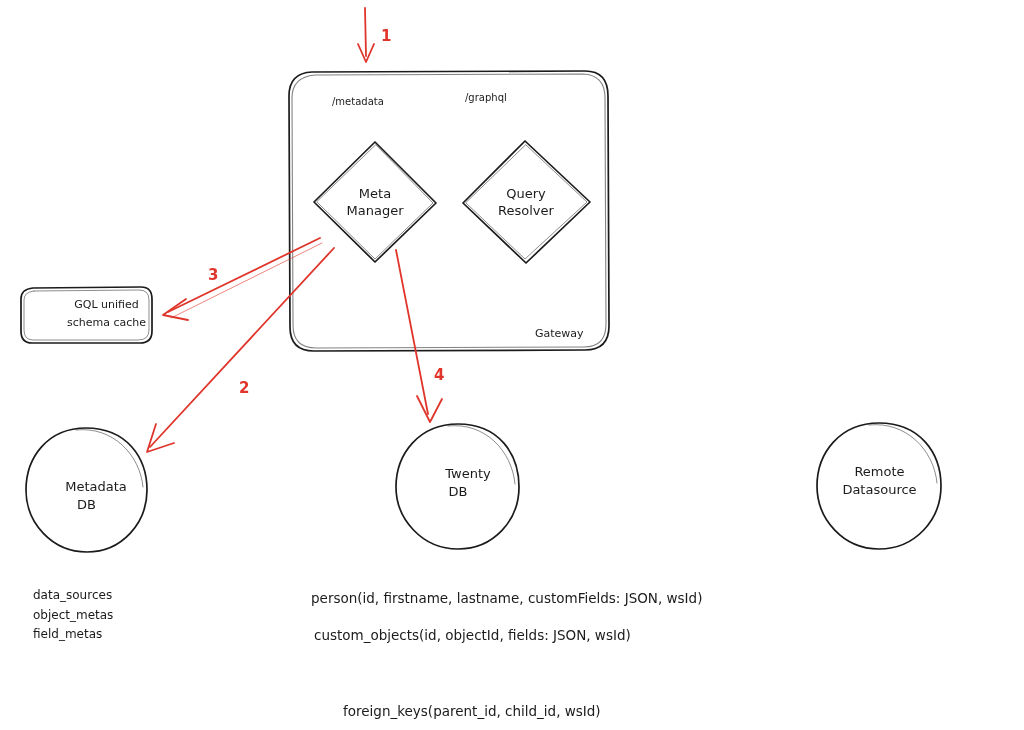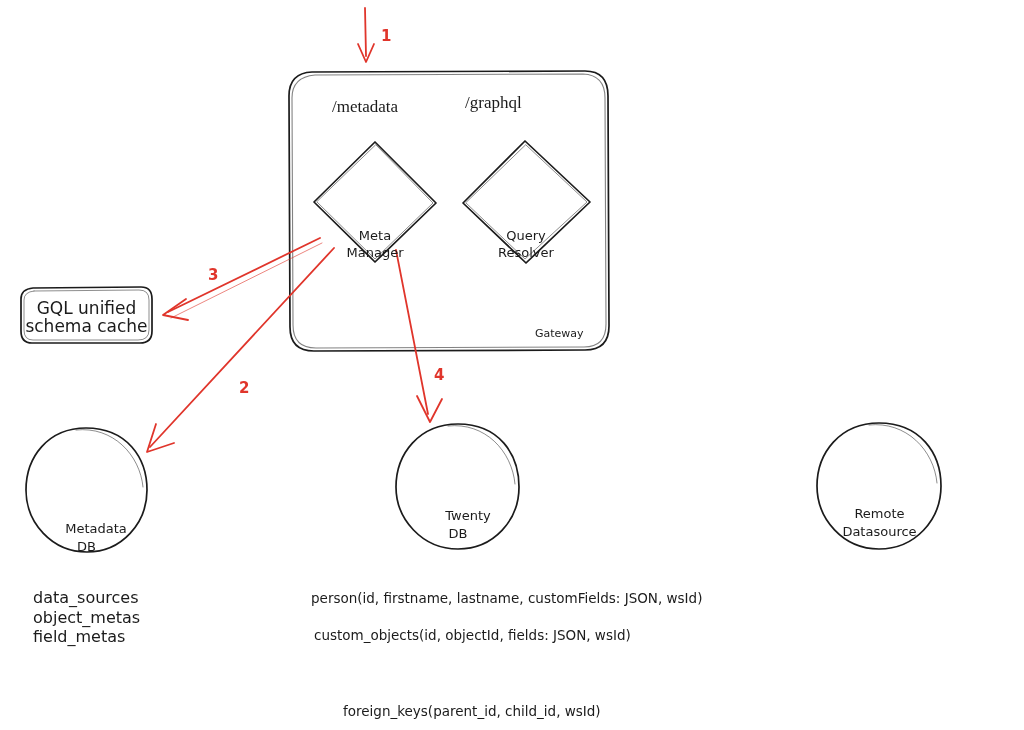--- a/index.html
+++ b/index.html
@@ -37,37 +37,36 @@
   }
   .num {
     position: absolute;
     color: #e0352b;
     font-family: "DejaVu Sans", sans-serif;
     font-size: 15px;
     font-weight: 600;
   }
   .node-text {
     font-size: 13px;
-    margin-top: 42px;
   }
   .route-text {
-    font-size: 17px;
-    font-family: Liberation Serif, serif;
+    font-size: 10px;
   }
   .gateway-text {
     font-size: 11px;
   }
   .cache-text {
-    font-size: 17px;
+    font-size: 11px;
+    padding-left: 20px;
   }
   .schema-text {
     font-size: 13.5px;
   }
   .schema-left {
-    font-size: 16px;
+    font-size: 12px;
     line-height: 1.55;
   }
 </style>
 </head>
 <body>
 
 <div id="canvas">
 
   <svg class="layer" viewBox="0 0 1024 730">
     <g fill="none" stroke="#1b1b1b" stroke-width="1.7" stroke-linecap="round" stroke-linejoin="round">

